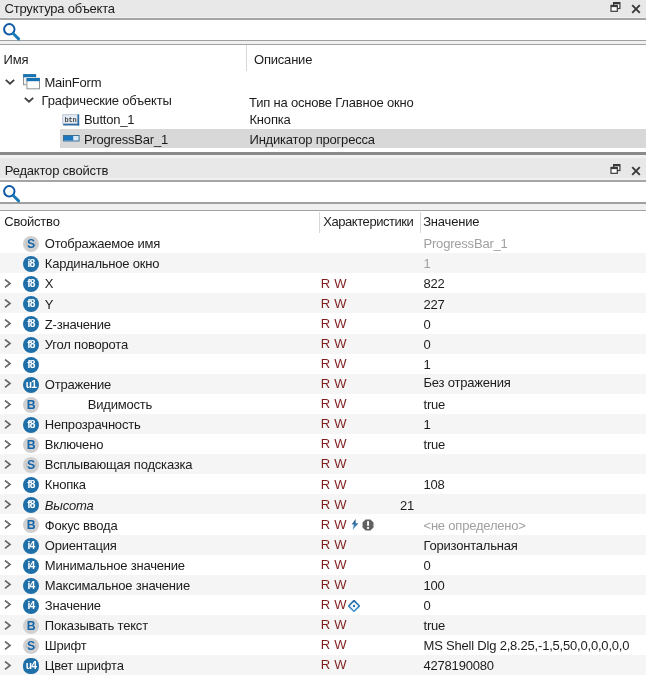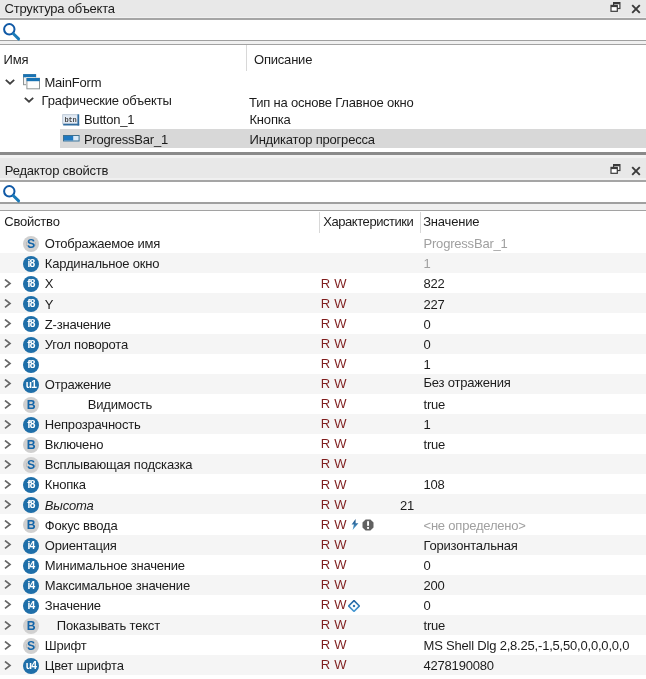--- a/index.html
+++ b/index.html
@@ -255,21 +255,21 @@
 <div class="abs lbl" style="left:44.8px;top:557.80px;">Минимальное значение</div>
 <div class="abs rw" style="left:320.8px;top:556.90px;">R W</div>
 <div class="abs val" style="left:423.5px;top:557.80px;">0</div>
 <div class="abs" style="left:0;top:574.70px;width:646px;height:20.10px;background:#f5f5f5;"></div>
 <svg class="abs" style="left:4.4px;top:580.4px;" width="10" height="10" viewBox="0 0 10 10">
     <path d="M1,0.5 L6,4.4 L1,8.3" fill="none" stroke="#666" stroke-width="1.7"></path>
   </svg>
 <div class="cir bcir" style="left:23px;top:577.70px;">i4</div>
 <div class="abs lbl" style="left:44.8px;top:577.90px;">Максимальное значение</div>
 <div class="abs rw" style="left:320.8px;top:577.00px;">R W</div>
-<div class="abs val" style="left:423.5px;top:577.90px;">200</div>
+<div class="abs val" style="left:423.5px;top:577.90px;">100</div>
 <div class="abs" style="left:0;top:594.80px;width:646px;height:20.10px;background:#ffffff;"></div>
 <svg class="abs" style="left:4.4px;top:600.4px;" width="10" height="10" viewBox="0 0 10 10">
     <path d="M1,0.5 L6,4.4 L1,8.3" fill="none" stroke="#666" stroke-width="1.7"></path>
   </svg>
 <div class="cir bcir" style="left:23px;top:597.80px;">i4</div>
 <div class="abs lbl" style="left:44.8px;top:598.00px;">Значение</div>
 <div class="abs rw" style="left:320.8px;top:597.10px;">R W</div>
 <svg class="abs" style="left:348px;top:600.00px;" width="12" height="12" viewBox="0 0 12 12">
 <defs>
       <linearGradient id="dia" x1="0" y1="0" x2="1" y2="1">
@@ -279,31 +279,31 @@
     </defs>
 <rect x="2.2" y="2.2" width="7.6" height="7.6" fill="none" stroke="url(#dia)" stroke-width="1.6" transform="rotate(45 6 6)"></rect>
 <rect x="4.9" y="4.9" width="2.2" height="2.2" fill="#2e77b5"></rect>
   </svg>
 <div class="abs val" style="left:423.5px;top:598.00px;">0</div>
 <div class="abs" style="left:0;top:614.90px;width:646px;height:20.10px;background:#f5f5f5;"></div>
 <svg class="abs" style="left:4.4px;top:620.6px;" width="10" height="10" viewBox="0 0 10 10">
     <path d="M1,0.5 L6,4.4 L1,8.3" fill="none" stroke="#666" stroke-width="1.7"></path>
   </svg>
 <div class="cir gcir" style="left:23px;top:617.90px;">B</div>
-<div class="abs lbl" style="left:44.8px;top:618.10px;margin-left:12px;">Показывать текст</div>
+<div class="abs lbl" style="left:44.8px;top:618.10px;">Показывать текст</div>
 <div class="abs rw" style="left:320.8px;top:617.20px;">R W</div>
 <div class="abs val" style="left:423.5px;top:618.10px;">true</div>
 <div class="abs" style="left:0;top:635.00px;width:646px;height:20.10px;background:#ffffff;"></div>
 <svg class="abs" style="left:4.4px;top:640.6px;" width="10" height="10" viewBox="0 0 10 10">
     <path d="M1,0.5 L6,4.4 L1,8.3" fill="none" stroke="#666" stroke-width="1.7"></path>
   </svg>
 <div class="cir gcir" style="left:23px;top:638.00px;"><span class="q" style="left:2.6px;"></span>S<span class="q" style="right:2.6px;"></span></div>
 <div class="abs lbl" style="left:44.8px;top:638.20px;">Шрифт</div>
 <div class="abs rw" style="left:320.8px;top:637.30px;">R W</div>
 <div class="abs val" style="left:423.5px;top:638.20px;">MS Shell Dlg 2,8.25,-1,5,50,0,0,0,0,0</div>
 <div class="abs" style="left:0;top:655.10px;width:646px;height:20.10px;background:#f5f5f5;"></div>
 <svg class="abs" style="left:4.4px;top:660.8px;" width="10" height="10" viewBox="0 0 10 10">
     <path d="M1,0.5 L6,4.4 L1,8.3" fill="none" stroke="#666" stroke-width="1.7"></path>
   </svg>
-<div class="cir bcir" style="left:23px;top:658.10px;">u4</div>
+<div class="cir bcir" style="left:23px;top:658.10px;border-radius:7px;">u4</div>
 <div class="abs lbl" style="left:44.8px;top:658.30px;">Цвет шрифта</div>
 <div class="abs rw" style="left:320.8px;top:657.40px;">R W</div>
 <div class="abs val" style="left:423.5px;top:658.30px;">4278190080</div>
 
 </body></html>

